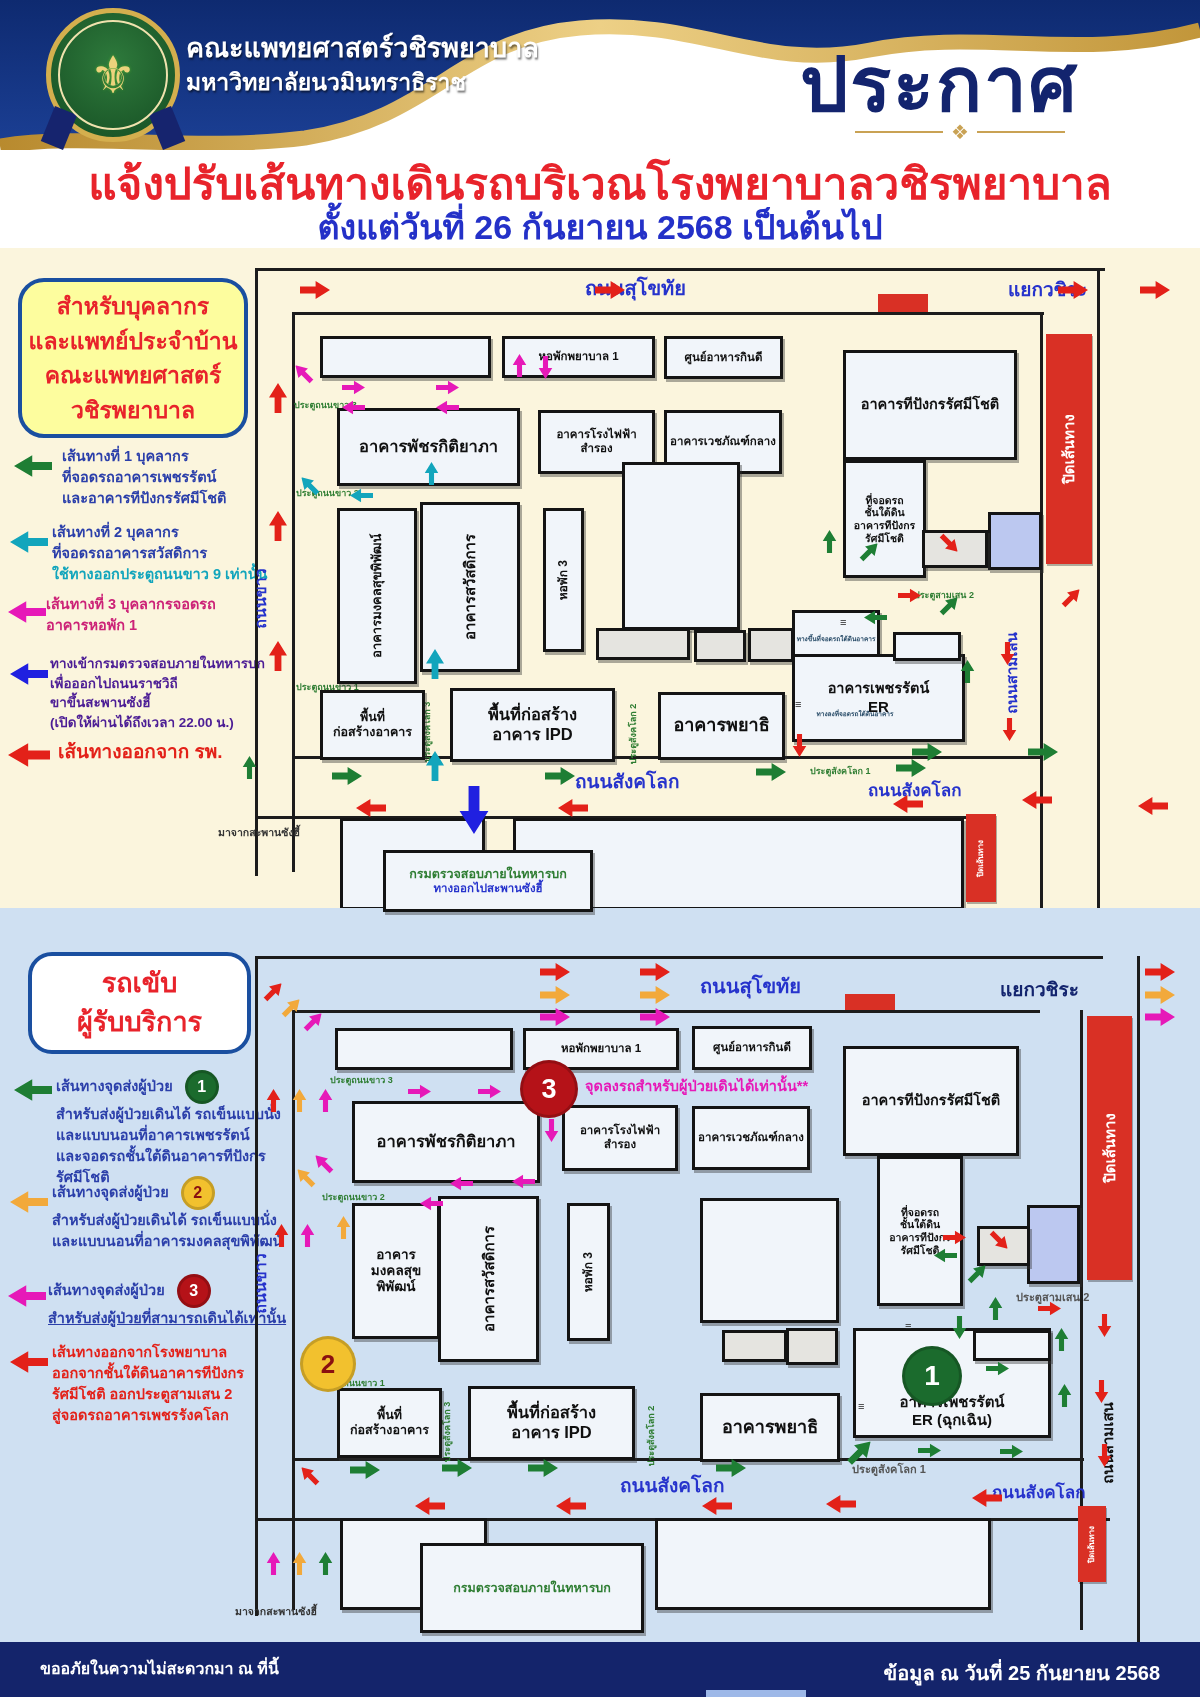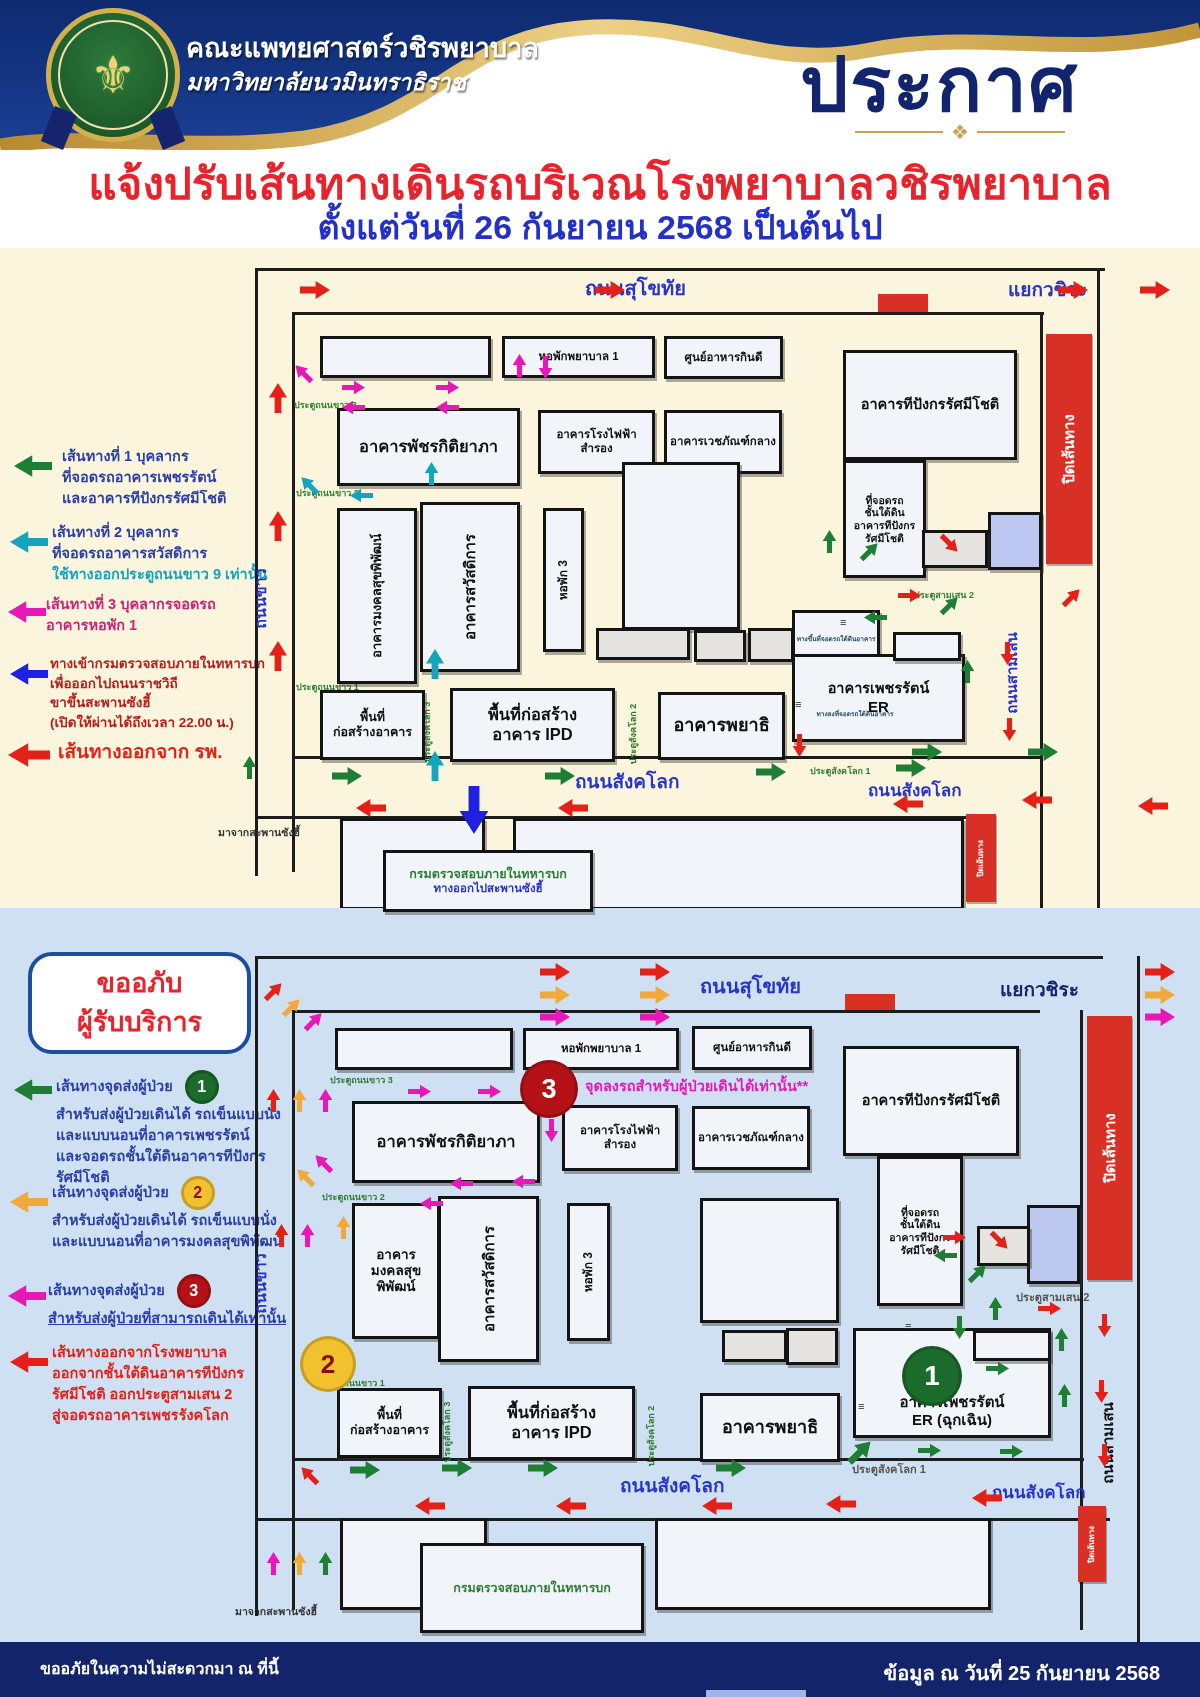--- a/index.html
+++ b/index.html
@@ -88,52 +88,58 @@
       <path d="M0,0 H1200 V30 C1080,62 980,28 870,50 C760,72 700,18 580,28 C460,38 435,118 305,138 C195,152 85,132 0,146 Z" fill="url(#navy)"></path>
       <path d="M0,146 C85,132 195,152 305,138 C435,118 460,38 580,28 C700,18 760,72 870,50 C980,28 1080,62 1200,30" fill="none" stroke="url(#gold)" stroke-width="15"></path>
     </svg>
     <div class="logo">
       <div class="rib" style="left:-4px;transform:rotate(22deg);"></div>
       <div class="rib" style="right:-4px;transform:rotate(-22deg);"></div>
       <div class="ring"></div>
       <div class="emblem">⚜</div>
     </div>
     <div class="fac" style="left:186px;top:26px;font-size:27px;">คณะแพทยศาสตร์วชิรพยาบาล</div>
-    <div class="fac" style="left:186px;top:64px;font-size:23px;font-style:italic;">มหาวิทยาลัยนวมินทราธิราช</div>
+    <div class="fac" style="left:186px;top:64px;font-size:23px;">มหาวิทยาลัยนวมินทราธิราช</div>
     <div class="announce">ประกาศ</div>
     <div class="divider">
       <div class="dl"></div>
         <div class="dd">❖</div>
         <div class="dl"></div>
     </div>
   </div>
   <div class="title1">แจ้งปรับเส้นทางเดินรถบริเวณโรงพยาบาลวชิรพยาบาล</div>
   <div class="title2">ตั้งแต่วันที่ 26 กันยายน 2568 เป็นต้นไป</div>
 
   <div class="sec sec1">
 
+    <div class="lgbox lgbox1">
+      <div>สำหรับบุคลากร</div>
+      <div>และแพทย์ประจำบ้าน</div>
+      <div>คณะแพทยศาสตร์</div>
+      <div>วชิรพยาบาล</div>
+    </div>
     <div class="ar cG left" style="left:14px;top:206px;width:38px;height:24px;"></div>
     <div class="litem" style="left:62px;top:198px;color:#2b3faa;">
       <div>เส้นทางที่ 1 บุคลากร</div>
         <div>ที่จอดรถอาคารเพชรรัตน์</div>
         <div>และอาคารทีปังกรรัศมีโชติ</div>
     </div>
     <div class="ar cT left" style="left:10px;top:282px;width:38px;height:24px;"></div>
     <div class="litem" style="left:52px;top:274px;color:#2b3faa;">
       <div>เส้นทางที่ 2 บุคลากร</div>
         <div>ที่จอดรถอาคารสวัสดิการ</div>
       <div style="color:#12a5bc;">ใช้ทางออกประตูถนนขาว 9 เท่านั้น</div>
     </div>
     <div class="ar cM left" style="left:8px;top:352px;width:38px;height:24px;"></div>
     <div class="litem" style="left:46px;top:346px;color:#cc2277;">
       <div>เส้นทางที่ 3 บุคลากรจอดรถ</div>
         <div>อาคารหอพัก 1</div>
     </div>
     <div class="ar cB left" style="left:10px;top:414px;width:38px;height:24px;"></div>
-    <div class="litem" style="left:50px;top:406px;color:#b91c1c;font-size:13.5px;">
+    <div class="litem" style="left:50px;top:406px;color:#4c1d95;font-size:13.5px;">
       <div>ทางเข้ากรมตรวจสอบภายในทหารบก</div>
         <div>เพื่อออกไปถนนราชวิถี</div>
       <div>ขาขึ้นสะพานซังฮี้</div>
         <div>(เปิดให้ผ่านได้ถึงเวลา 22.00 น.)</div>
     </div>
     <div class="ar cR left" style="left:8px;top:494px;width:42px;height:26px;"></div>
     <div class="litem" style="left:58px;top:490px;color:#e32119;font-size:19px;">
       <div>เส้นทางออกจาก รพ.</div>
     </div>
 
@@ -276,21 +282,21 @@
     <div class="ar cG" style="left:1028px;top:494px;"></div>
     <div class="ar cR s" style="left:898px;top:340px;"></div>
     <div class="ar cR upright s" style="left:1060px;top:342px;"></div>
     <div class="ar cR down s" style="left:996px;top:398px;"></div>
     <div class="ar cR down s" style="left:998px;top:474px;"></div>
   </div>
 
   <div class="sec sec2">
 
     <div class="lgbox lgbox2">
-      <div>ขออภับ</div>
+      <div>รถเขับ</div>
       <div>ผู้รับบริการ</div>
     </div>
     <div class="ar cG left" style="left:14px;top:170px;width:38px;height:24px;"></div>
     <div class="litem" style="left:56px;top:162px;color:#2b3faa;">
       <div><span>เส้นทางจุดส่งผู้ป่วย</span>
         <span class="badge" style="position:static;display:inline-flex;width:28px;height:28px;background:#1b6b2d;font-size:16px;vertical-align:middle;margin-left:8px;">1</span></div>
       <div>สำหรับส่งผู้ป่วยเดินได้ รถเข็นแบบนั่ง</div>
         <div>และแบบนอนที่อาคารเพชรรัตน์</div>
       <div>และจอดรถชั้นใต้ดินอาคารทีปังกร</div>
         <div>รัศมีโชติ</div>

